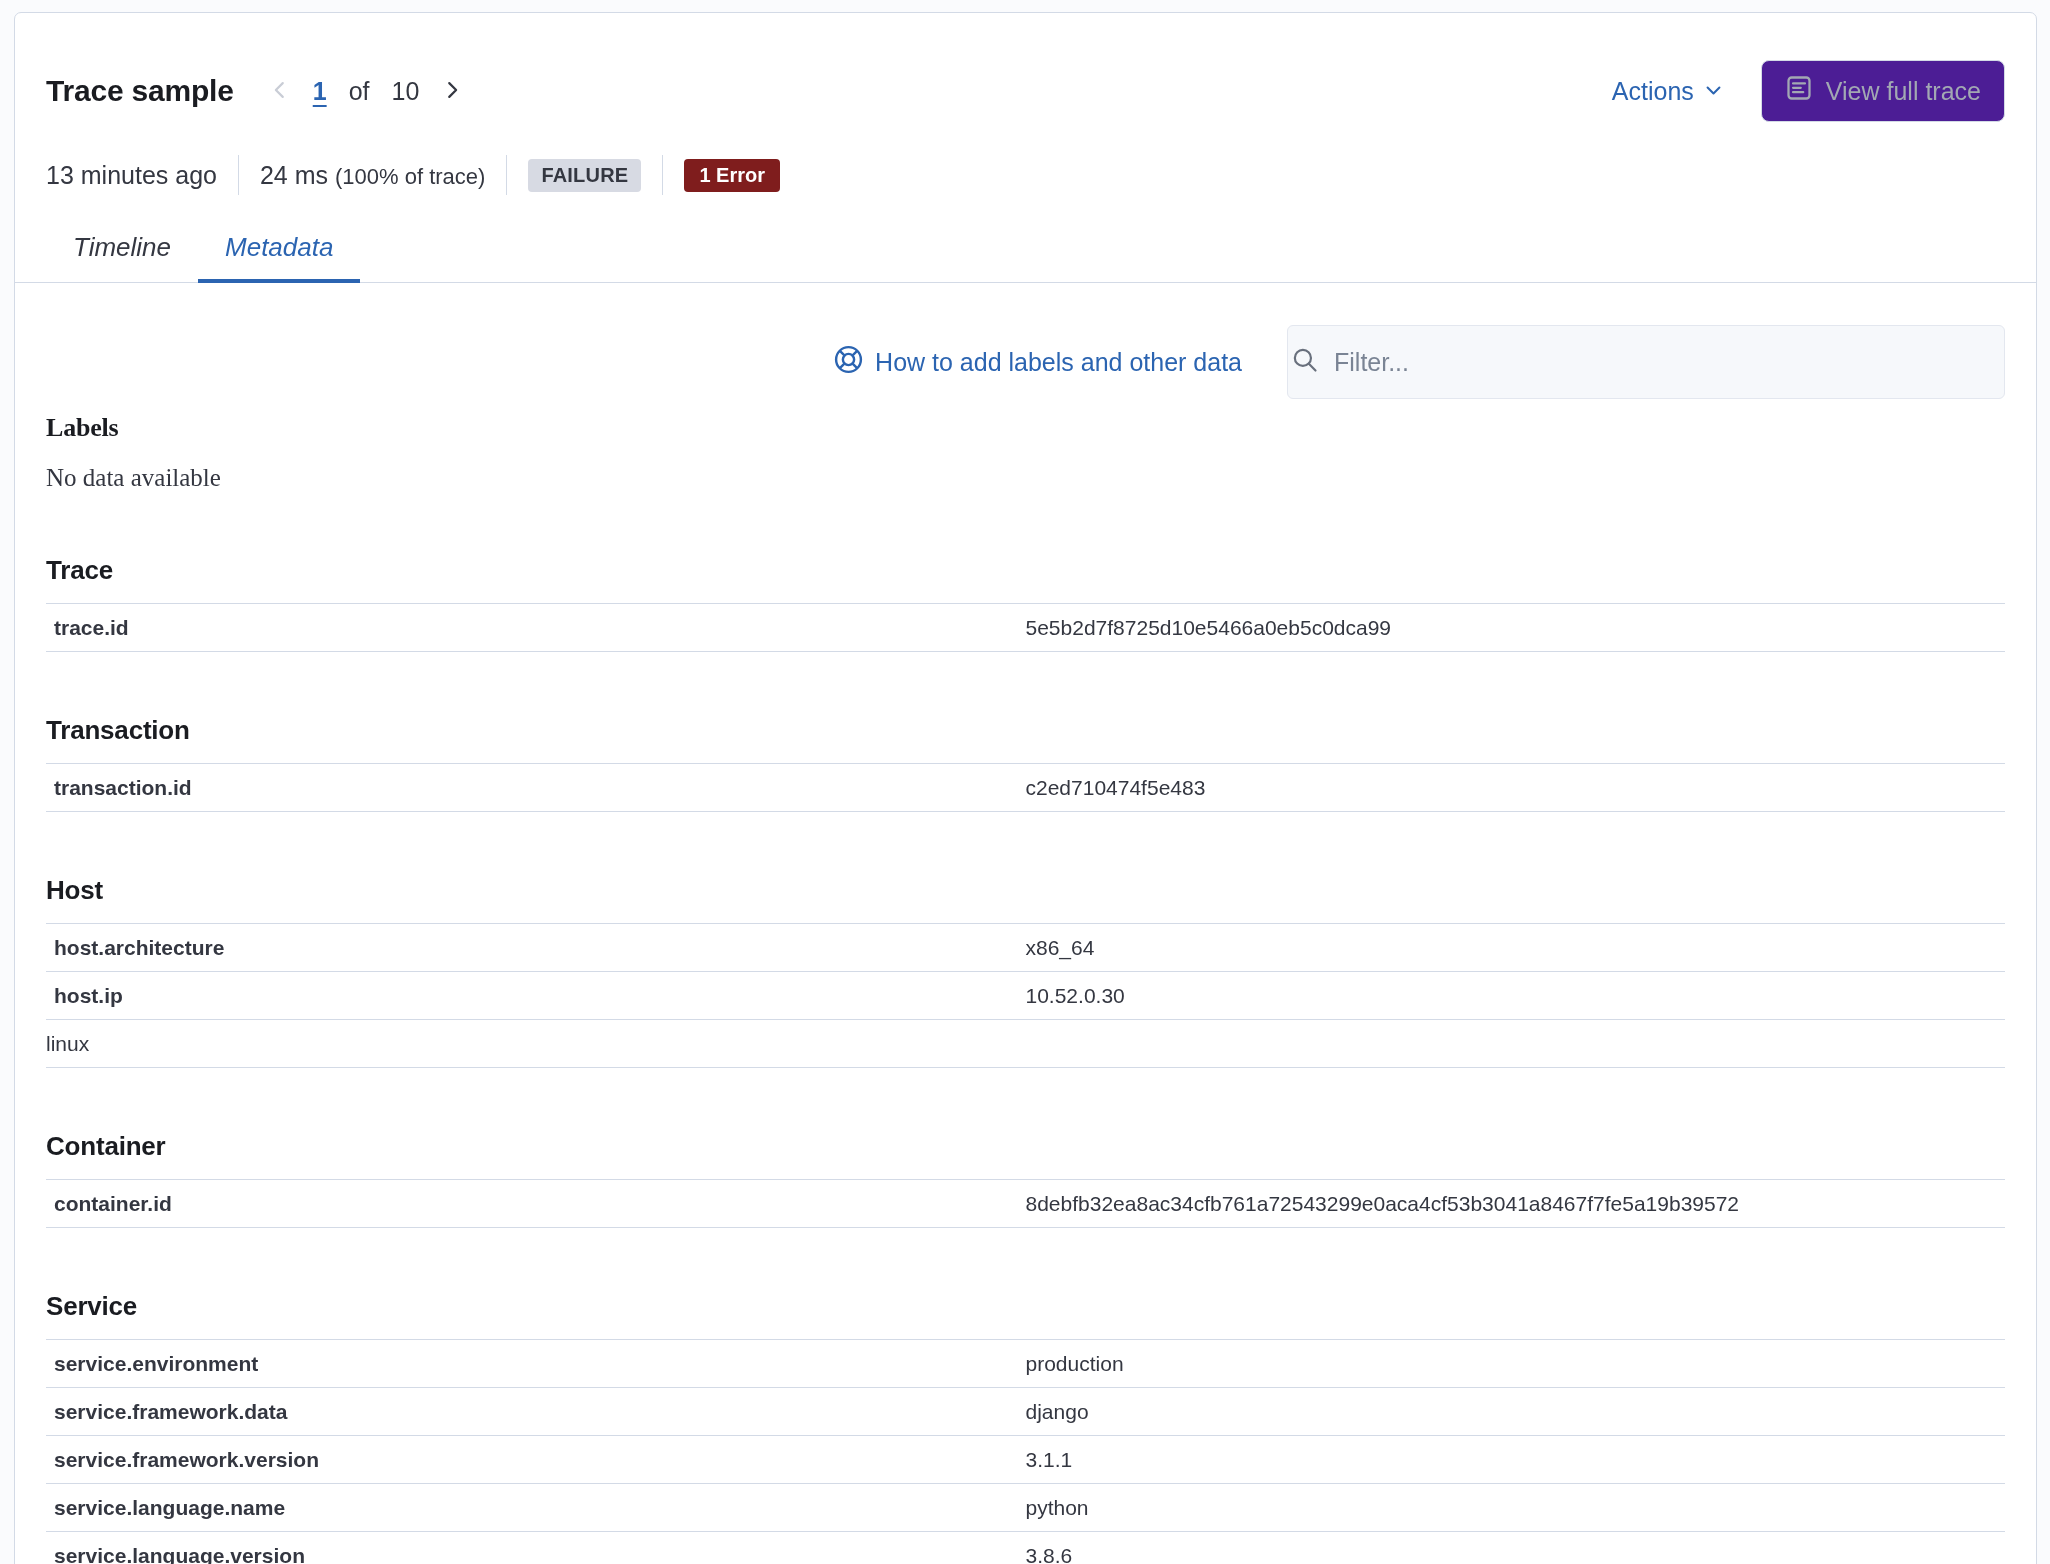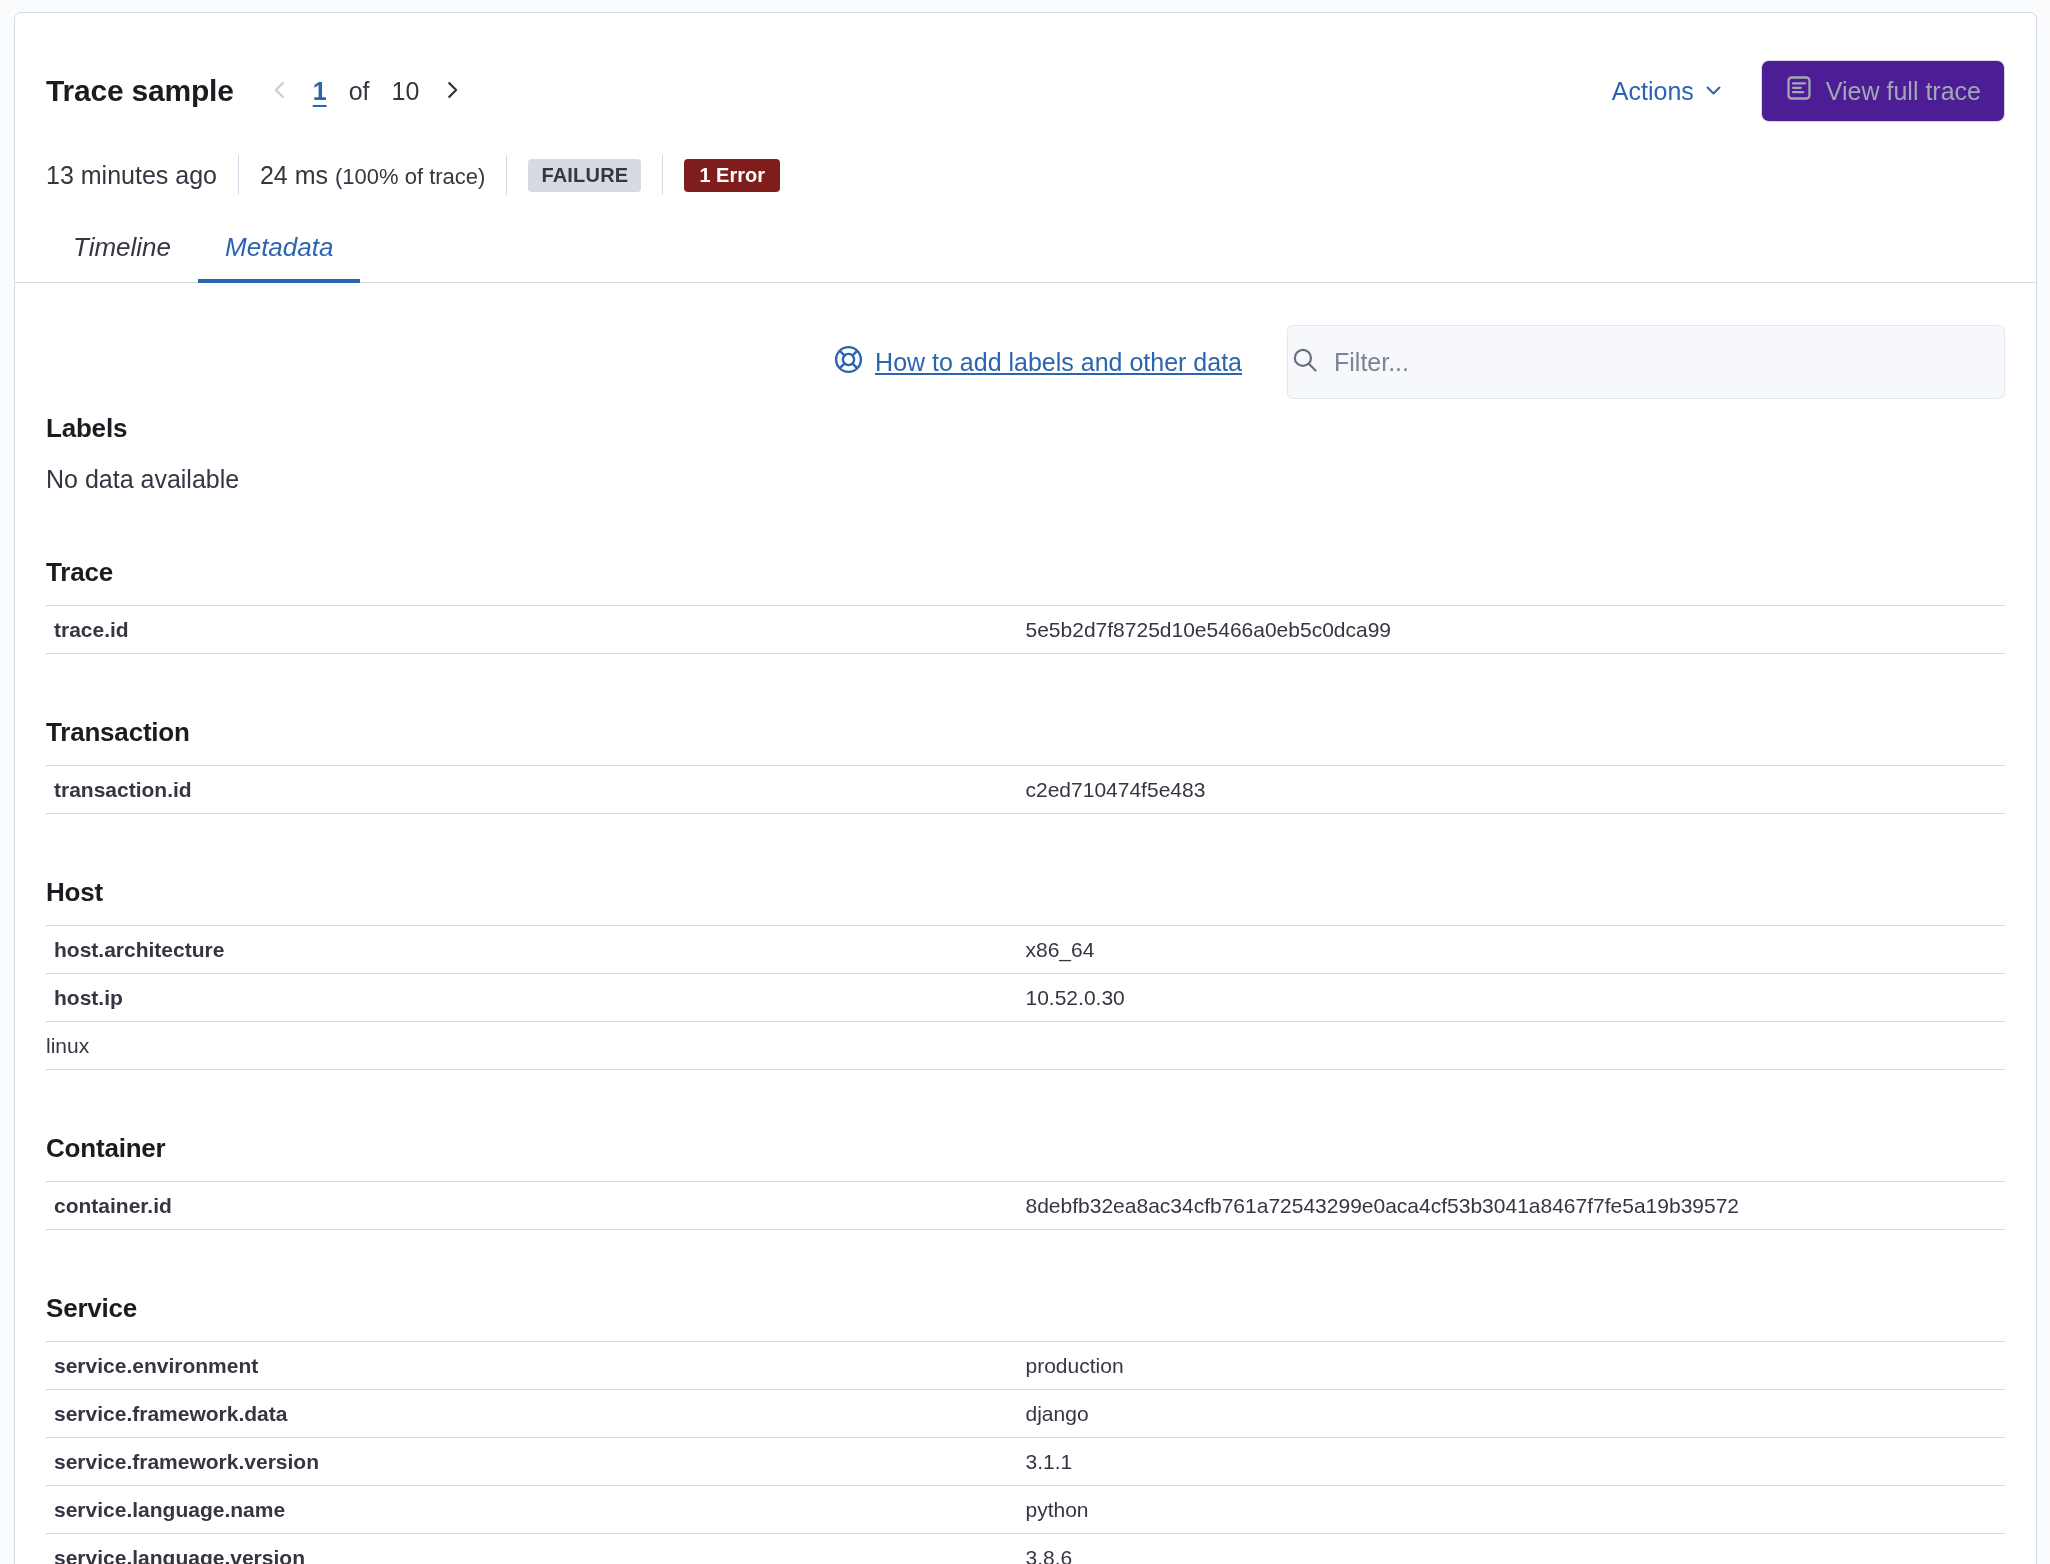--- a/index.html
+++ b/index.html
@@ -50,35 +50,35 @@
   }
 
   
   .tabs { display:flex; margin-top:37px; border-bottom:1px solid #d3dae6; padding-left:31px;font-style:italic; }
   .tab { position:relative; padding:0 27px 19px; font-size:26px; color:#343741; cursor:pointer; }
   .tab.active { color:#2b64b1; }
   .tab.active::after { content:""; position:absolute; left:0; right:0; bottom:-1px; height:4px; background:#2b64b1; }
 
   
   .toolbar { display:flex; align-items:center; justify-content:flex-end; gap:45px; margin-top:42px; }
-  .help-link { display:flex; align-items:center; gap:11px; color:#2b64b1; font-size:25px; cursor:pointer; white-space:nowrap;text-decoration:underline; }
+  .help-link { display:flex; align-items:center; gap:11px; color:#2b64b1; font-size:25px; cursor:pointer; white-space:nowrap; }
   .filterbox {
     width:718px; height:74px; background:#f6f8fb; border:1px solid #e3e7ef;
     border-radius:6px; display:flex; align-items:center; padding:0 3px; gap:15px;
   }
   .filterbox svg { color:#69707d; flex:none; }
   .filterbox input {
     flex:1; border:none; background:transparent; outline:none;
     font-size:25px; font-family:inherit; color:#343741;
   }
   .filterbox input::placeholder { color:#7a8494; }
 
   
   .section { margin-top:63px; }
-  .section:first-child { margin-top:14px; }
+  .section:first-child { margin-top:14px;font-family:Liberation Serif, serif; }
   .section h3 { font-size:26px; font-weight:700; color:#1a1c21; letter-spacing:-.2px; }
   .empty-msg { font-size:25px; margin-top:21px; }
   .kv-table { margin-top:17px; border-top:1px solid #d3dae6; }
   .kv-row { display:flex; align-items:center; min-height:48px; border-bottom:1px solid #d3dae6; }
   .kv-key { width:50%; flex:none; font-size:21px; font-weight:700; padding-left:8px; }
   .kv-val { flex:1; font-size:21px; }
 </style>
 </head>
 <body>
 

